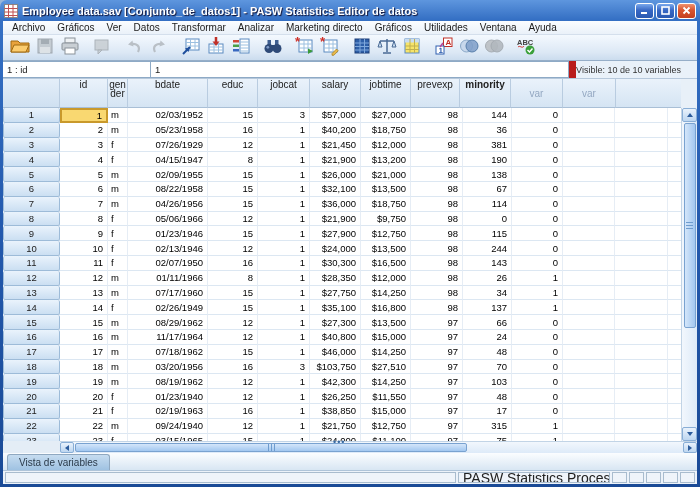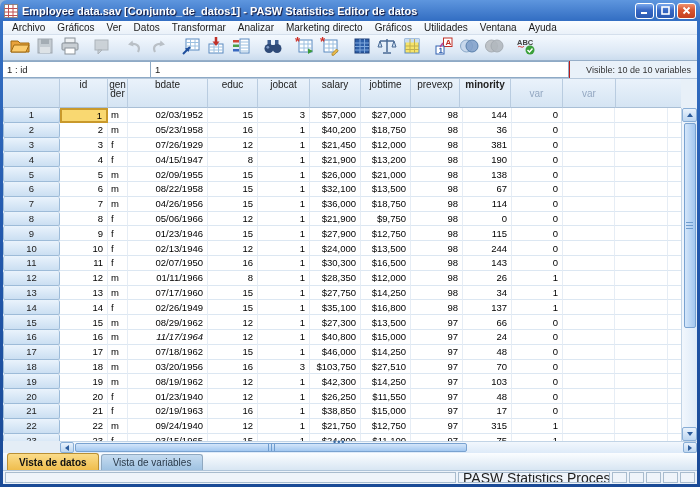--- a/index.html
+++ b/index.html
@@ -33,21 +33,21 @@
   .tbtn.disabled{ opacity:.85; }
   .tgap{ width:7px; flex:none; }
   
   .celled{ height:18px; display:flex; align-items:stretch; background:#E9F1F9;
     border-bottom:1px solid #B6C8DB; font-size:9.5px; color:#222; }
   .ref-box{ width:148px; background:#fff; border:1px solid #8EAAC6; border-left:none;
     display:flex; align-items:center; padding-left:4px; flex:none; }
   .val-box{ flex:1; background:#fff; border:1px solid #8EAAC6; border-left:none;
     display:flex; align-items:center; padding-left:4px; }
   .vis-box{ width:128px; flex:none; display:flex; align-items:center; justify-content:flex-end;
-    padding-right:6px; font-size:9px; border-left:1px solid #b91c1c; color:#333; }
+    padding-right:16px; font-size:9px; border-left:7px solid #b91c1c; color:#333; }
   
   .gridwrap{ height:362px; position:relative; display:flex; background:#fff; overflow:hidden; }
   .gridcols{ width:678px; display:flex; flex-direction:column; }
   .ghead{ height:29px; display:flex; flex:none; }
   .ghcell{ background:linear-gradient(180deg,#EAF2FB,#D5E4F3);
     border-right:1px solid #B9CCE0; border-bottom:1px solid #A9BFD6;
     font-size:10px; color:#222; text-align:center; padding-top:1px;
     word-break:break-all; line-height:9px; overflow:hidden; flex:none; }
   .ghcell.varcol{ color:#94A8C2; display:flex; align-items:center; justify-content:center; padding-top:0; }
   .ghcell.corner{ background:linear-gradient(180deg,#E4EEF9,#CFE0F1); }
@@ -570,21 +570,21 @@
               <div class="gcell ar" style="width: 49px;">66</div>
               <div class="gcell ar" style="width: 51px;">0</div>
               <div class="gcell " style="width: 52px;"></div>
               <div class="gcell " style="width: 53px;"></div>
               <div class="gfill"></div>
             </div>
             <div class="grow">
               <div class="rowhead">16</div>
               <div class="gcell ar" style="width: 48px;">16</div>
               <div class="gcell al" style="width: 20px;">m</div>
-              <div class="gcell ar" style="width: 80px; font-style: italic;">11/17/1964</div>
+              <div class="gcell ar" style="width: 80px;">11/17/1964</div>
               <div class="gcell ar" style="width: 50px;">12</div>
               <div class="gcell ar" style="width: 52px;">1</div>
               <div class="gcell ar" style="width: 51px;">$40,800</div>
               <div class="gcell ar" style="width: 50px;">$15,000</div>
               <div class="gcell ar" style="width: 52px;">97</div>
               <div class="gcell ar" style="width: 49px;">24</div>
               <div class="gcell ar" style="width: 51px;">0</div>
               <div class="gcell " style="width: 52px;"></div>
               <div class="gcell " style="width: 53px;"></div>
               <div class="gfill"></div>
@@ -731,21 +731,20 @@
           </div>
         <div class="htrack"></div>
         <div class="sbtn">
             <span class="arr right"></span>
           </div>
       </div>
       <div class="splitgrip">•••</div>
     </div>
 
     <div class="tabsrow">
-      <div class="tab active">Vista de datos</div>
       <div class="tab inactive">Vista de variables</div>
     </div>
 
     <div class="statusbar">
       <div class="spanel main"></div>
       <div class="spanel msg">PASW Statistics Processor está listo</div>
       <div class="spanel mini"></div>
       <div class="spanel mini"></div>
       <div class="spanel mini"></div>
       <div class="spanel mini"></div>

